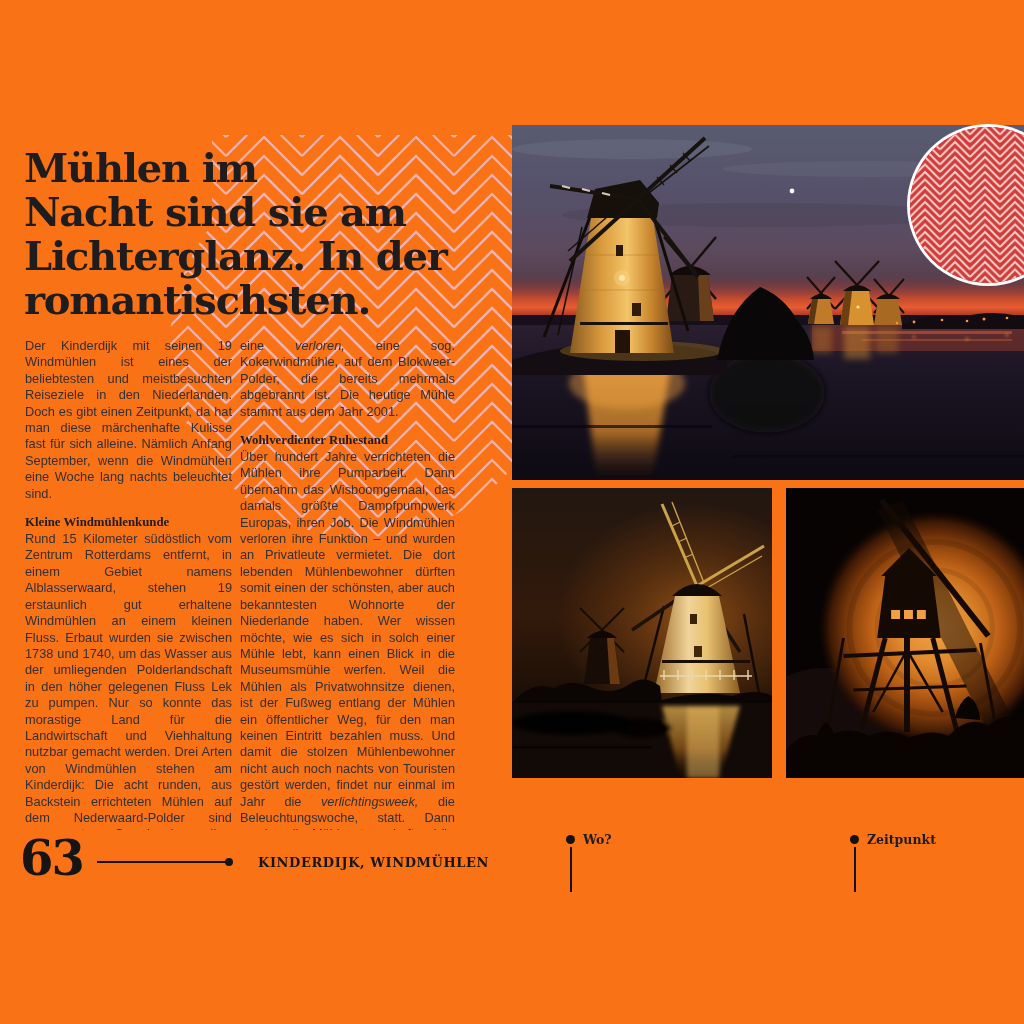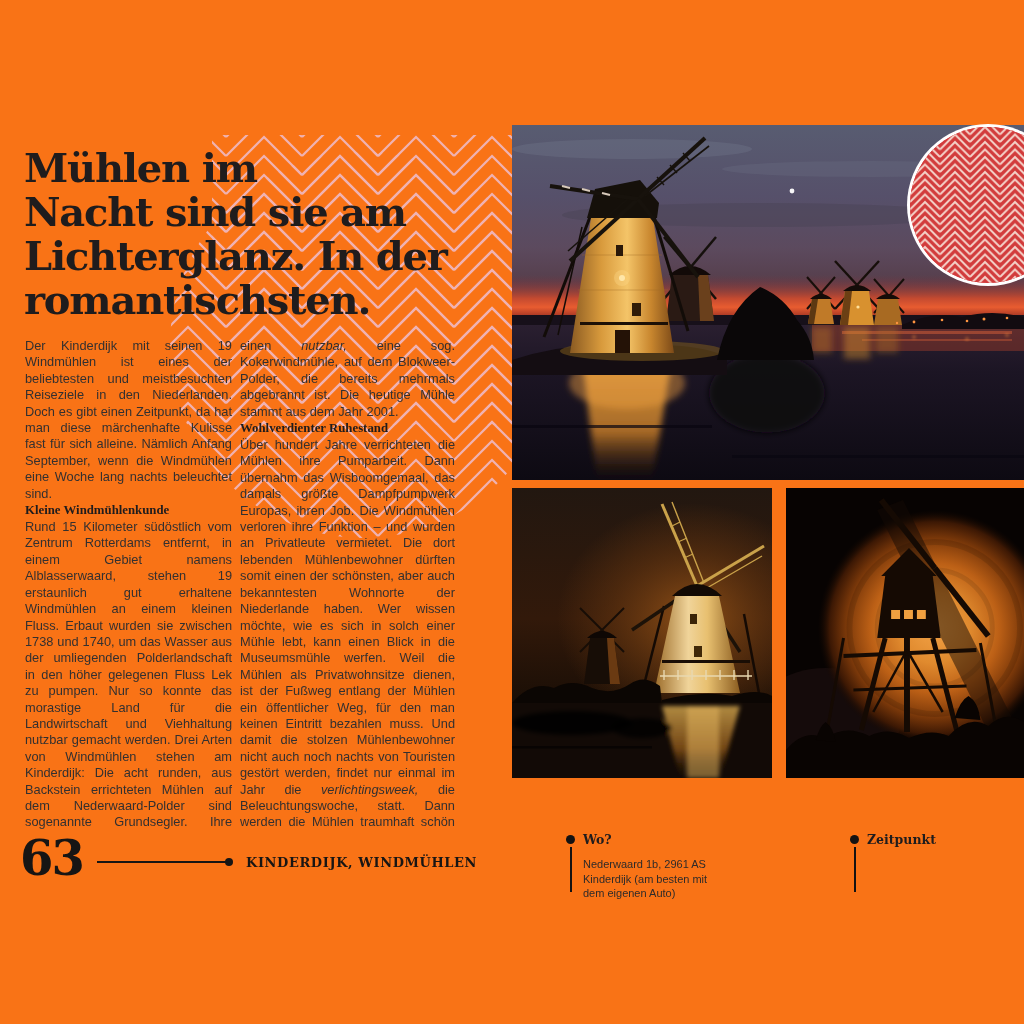--- a/index.html
+++ b/index.html
@@ -13,21 +13,21 @@
   .title{position:absolute;left:24px;top:146px;width:470px;z-index:3;
          font-family:"DejaVu Serif","Liberation Serif",serif;font-weight:bold;
          font-size:40px;line-height:44px;letter-spacing:-1.2px;color:#1f1c1d;}
 
   
   .col{position:absolute;top:338px;z-index:3;font-size:12.8px;line-height:16.4px;
        text-align:justify;color:#333030;}
   .col-1{left:25px;width:207px;height:492px;overflow:hidden;}
   .col-2{left:240px;width:215px;height:492px;overflow:hidden;}
   .col p{margin:0;}
-  .col .para-gap{}
+  .col .para-gap{margin-bottom:12px;}
   .col h3{margin:0 0 1px 0;font-size:12.8px;line-height:16px;color:#1f1c1d;
           font-family:Liberation Serif, serif;font-weight:bold;}
 
   
   .photo{position:absolute;z-index:2;overflow:hidden;}
   .photo svg{display:block;width:100%;height:100%;}
   .photo-main{left:512px;top:125px;width:512px;height:355px;}
   .photo-left{left:512px;top:488px;width:260px;height:290px;}
   .photo-right{left:786px;top:488px;width:238px;height:290px;}
 
@@ -44,21 +44,21 @@
               font-size:12.5px;line-height:15px;color:#1f1c1d;margin-bottom:10px;}
   .info-text{font-size:11px;line-height:14.5px;color:#2e2b2a;overflow-wrap:anywhere;}
 
   
   .page-number{position:absolute;left:20px;top:828px;z-index:3;
                font-family:"DejaVu Serif","Liberation Serif",serif;font-weight:bold;
                font-size:48px;line-height:60px;letter-spacing:-2px;color:#171514;}
   .footer-rule{position:absolute;left:97px;top:861px;width:132px;height:2px;background:#171514;z-index:3;}
   .footer-rule::after{content:"";position:absolute;right:-4px;top:-3px;width:8px;height:8px;
                       border-radius:50%;background:#171514;}
-  .footer-label{position:absolute;left:246px;top:855px;z-index:3;
+  .footer-label{position:absolute;left:258px;top:855px;z-index:3;
                 font-family:"DejaVu Serif","Liberation Serif",serif;font-weight:bold;
                 font-size:13px;letter-spacing:0.6px;color:#171514;}
 </style>
 </head>
 <body>
 
 <div class="page">
 
   <svg class="pattern-bg" width="430" height="450" viewBox="0 0 430 450">
     <defs>
@@ -82,21 +82,21 @@
     <div>romantischsten.</div>
   </div>
 
   <div class="col col-1">
     <p class="para-gap">Der Kinderdijk mit seinen 19 Windmühlen ist eines der beliebtesten und meistbesuchten Reiseziele in den Niederlanden. Doch es gibt einen Zeitpunkt, da hat man diese märchenhafte Kulisse fast für sich alleine. Nämlich Anfang September, wenn die Windmühlen eine Woche lang nachts beleuchtet sind.</p>
     <h3>Kleine Windmühlenkunde</h3>
     <p>Rund 15 Kilometer südöstlich vom Zentrum Rotterdams entfernt, in einem Gebiet namens Alblasserwaard, stehen 19 erstaunlich gut erhaltene Windmühlen an einem kleinen Fluss. Erbaut wurden sie zwischen 1738 und 1740, um das Wasser aus der umliegenden Polderlandschaft in den höher gelegenen Fluss Lek zu pumpen. Nur so konnte das morastige Land für die Landwirtschaft und Viehhaltung nutzbar gemacht werden. Drei Arten von Windmühlen stehen am Kinderdijk: Die acht runden, aus Backstein errichteten Mühlen auf dem Nederwaard-Polder sind sogenannte Grundsegler. Ihre Flügel reichen fast bis zum Boden. Die zehn Mühlen des Overwaard-Polders sind achteckig, aus Holz und im oberen Bereich mit Riet bedeckt. Im Inneren der Mühlen befinden sich Wasserräder. Und dann gibt es noch</p>
   </div>
 
   <div class="col col-2">
-    <p class="para-gap"><span>einen </span><i>nutzbar,</i><span> eine sog. Kokerwindmühle, auf dem Blokweer-Polder, die bereits mehrmals abgebrannt ist. Die heutige Mühle stammt aus dem Jahr 2001.</span></p>
+    <p class="para-gap"><span>eine </span><i>verloren,</i><span> eine sog. Kokerwindmühle, auf dem Blokweer-Polder, die bereits mehrmals abgebrannt ist. Die heutige Mühle stammt aus dem Jahr 2001.</span></p>
     <h3>Wohlverdienter Ruhestand</h3>
     <p><span>Über hundert Jahre verrichteten die Mühlen ihre Pumparbeit. Dann übernahm das Wisboomgemaal, das damals größte Dampfpumpwerk Europas, ihren Job. Die Windmühlen verloren ihre Funktion – und wurden an Privatleute vermietet. Die dort lebenden Mühlenbewohner dürften somit einen der schönsten, aber auch bekanntesten Wohnorte der Niederlande haben. Wer wissen möchte, wie es sich in solch einer Mühle lebt, kann einen Blick in die Museumsmühle werfen. Weil die Mühlen als Privatwohnsitze dienen, ist der Fußweg entlang der Mühlen ein öffentlicher Weg, für den man keinen Eintritt bezahlen muss. Und damit die stolzen Mühlenbewohner nicht auch noch nachts von Touristen gestört werden, findet nur einmal im Jahr die </span><i>verlichtingsweek,</i><span> die Beleuchtungswoche, statt. Dann werden die Mühlen traumhaft schön angestrahlt und spiegeln sich im Wasser. Für Romantiker und Fotografen ein echtes Highlight!</span></p>
   </div>
 
   <div class="photo photo-main">
     <svg viewBox="0 0 512 355" preserveAspectRatio="none">
       <defs>
         <linearGradient id="skyG" x1="0" y1="0" x2="0" y2="1">
           <stop offset="0" stop-color="#585c71"></stop>
             <stop offset="0.35" stop-color="#56506a"></stop>
@@ -372,21 +372,20 @@
       <path d="M0,262 Q18,240 40,250 Q60,236 84,248 Q104,238 124,250 Q146,240 164,248 Q184,226 204,238 Q222,222 240,234 L240,290 L0,290 Z" fill="#090402"></path>
       <path d="M170,230 q6,-18 14,-22 q10,6 12,24 Z" fill="#090402"></path>
       <path d="M30,252 q4,-14 10,-18 q8,6 10,20 Z" fill="#090402"></path>
     </svg>
   </div>
 
   <div class="info-item" style="left:566px;width:150px">
     <span class="info-dot"></span>
     <div class="info-vline"></div>
     <div class="info-label">Wo?</div>
-    <div class="info-text">Nederwaard 1b, 2961 AS Kinderdijk (am besten mit dem eigenen Auto)</div>
   </div>
   <div class="info-item" style="left:850px;width:162px">
     <span class="info-dot"></span>
     <div class="info-vline"></div>
     <div class="info-label">Zeitpunkt</div>
   </div>
 
   <div class="page-number">63</div>
   <div class="footer-rule"></div>
   <div class="footer-label">KINDERDIJK, WINDMÜHLEN</div>

